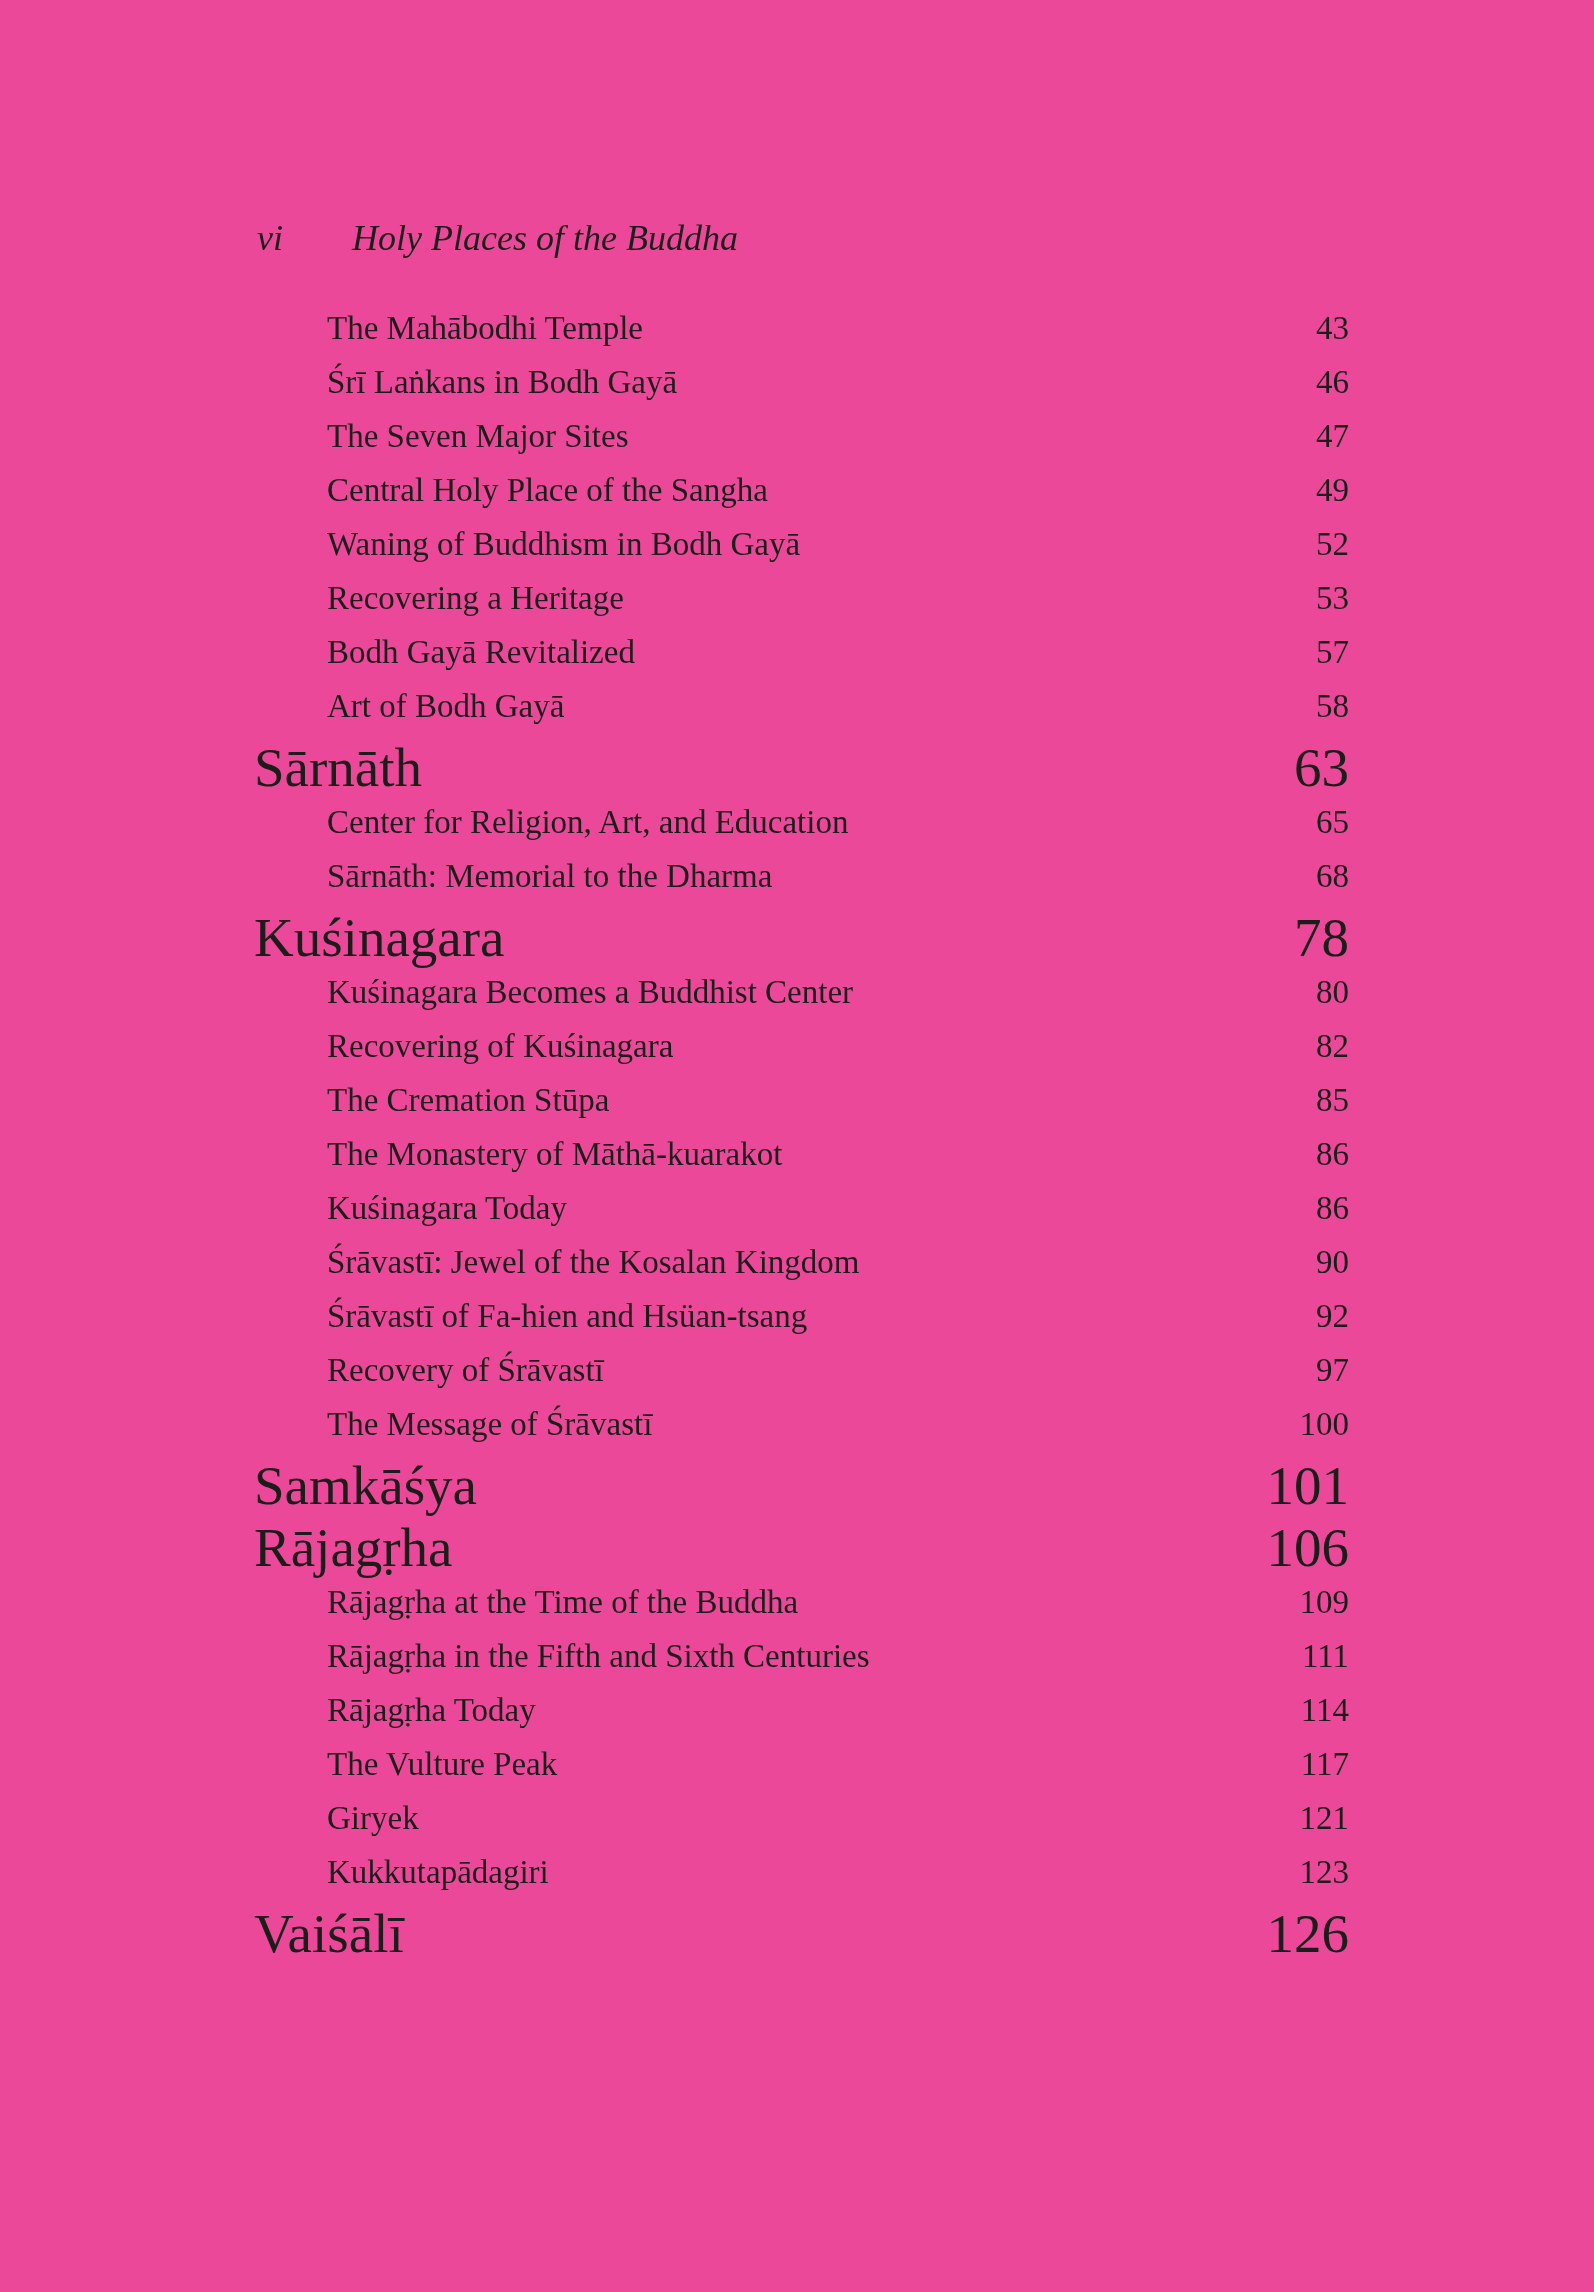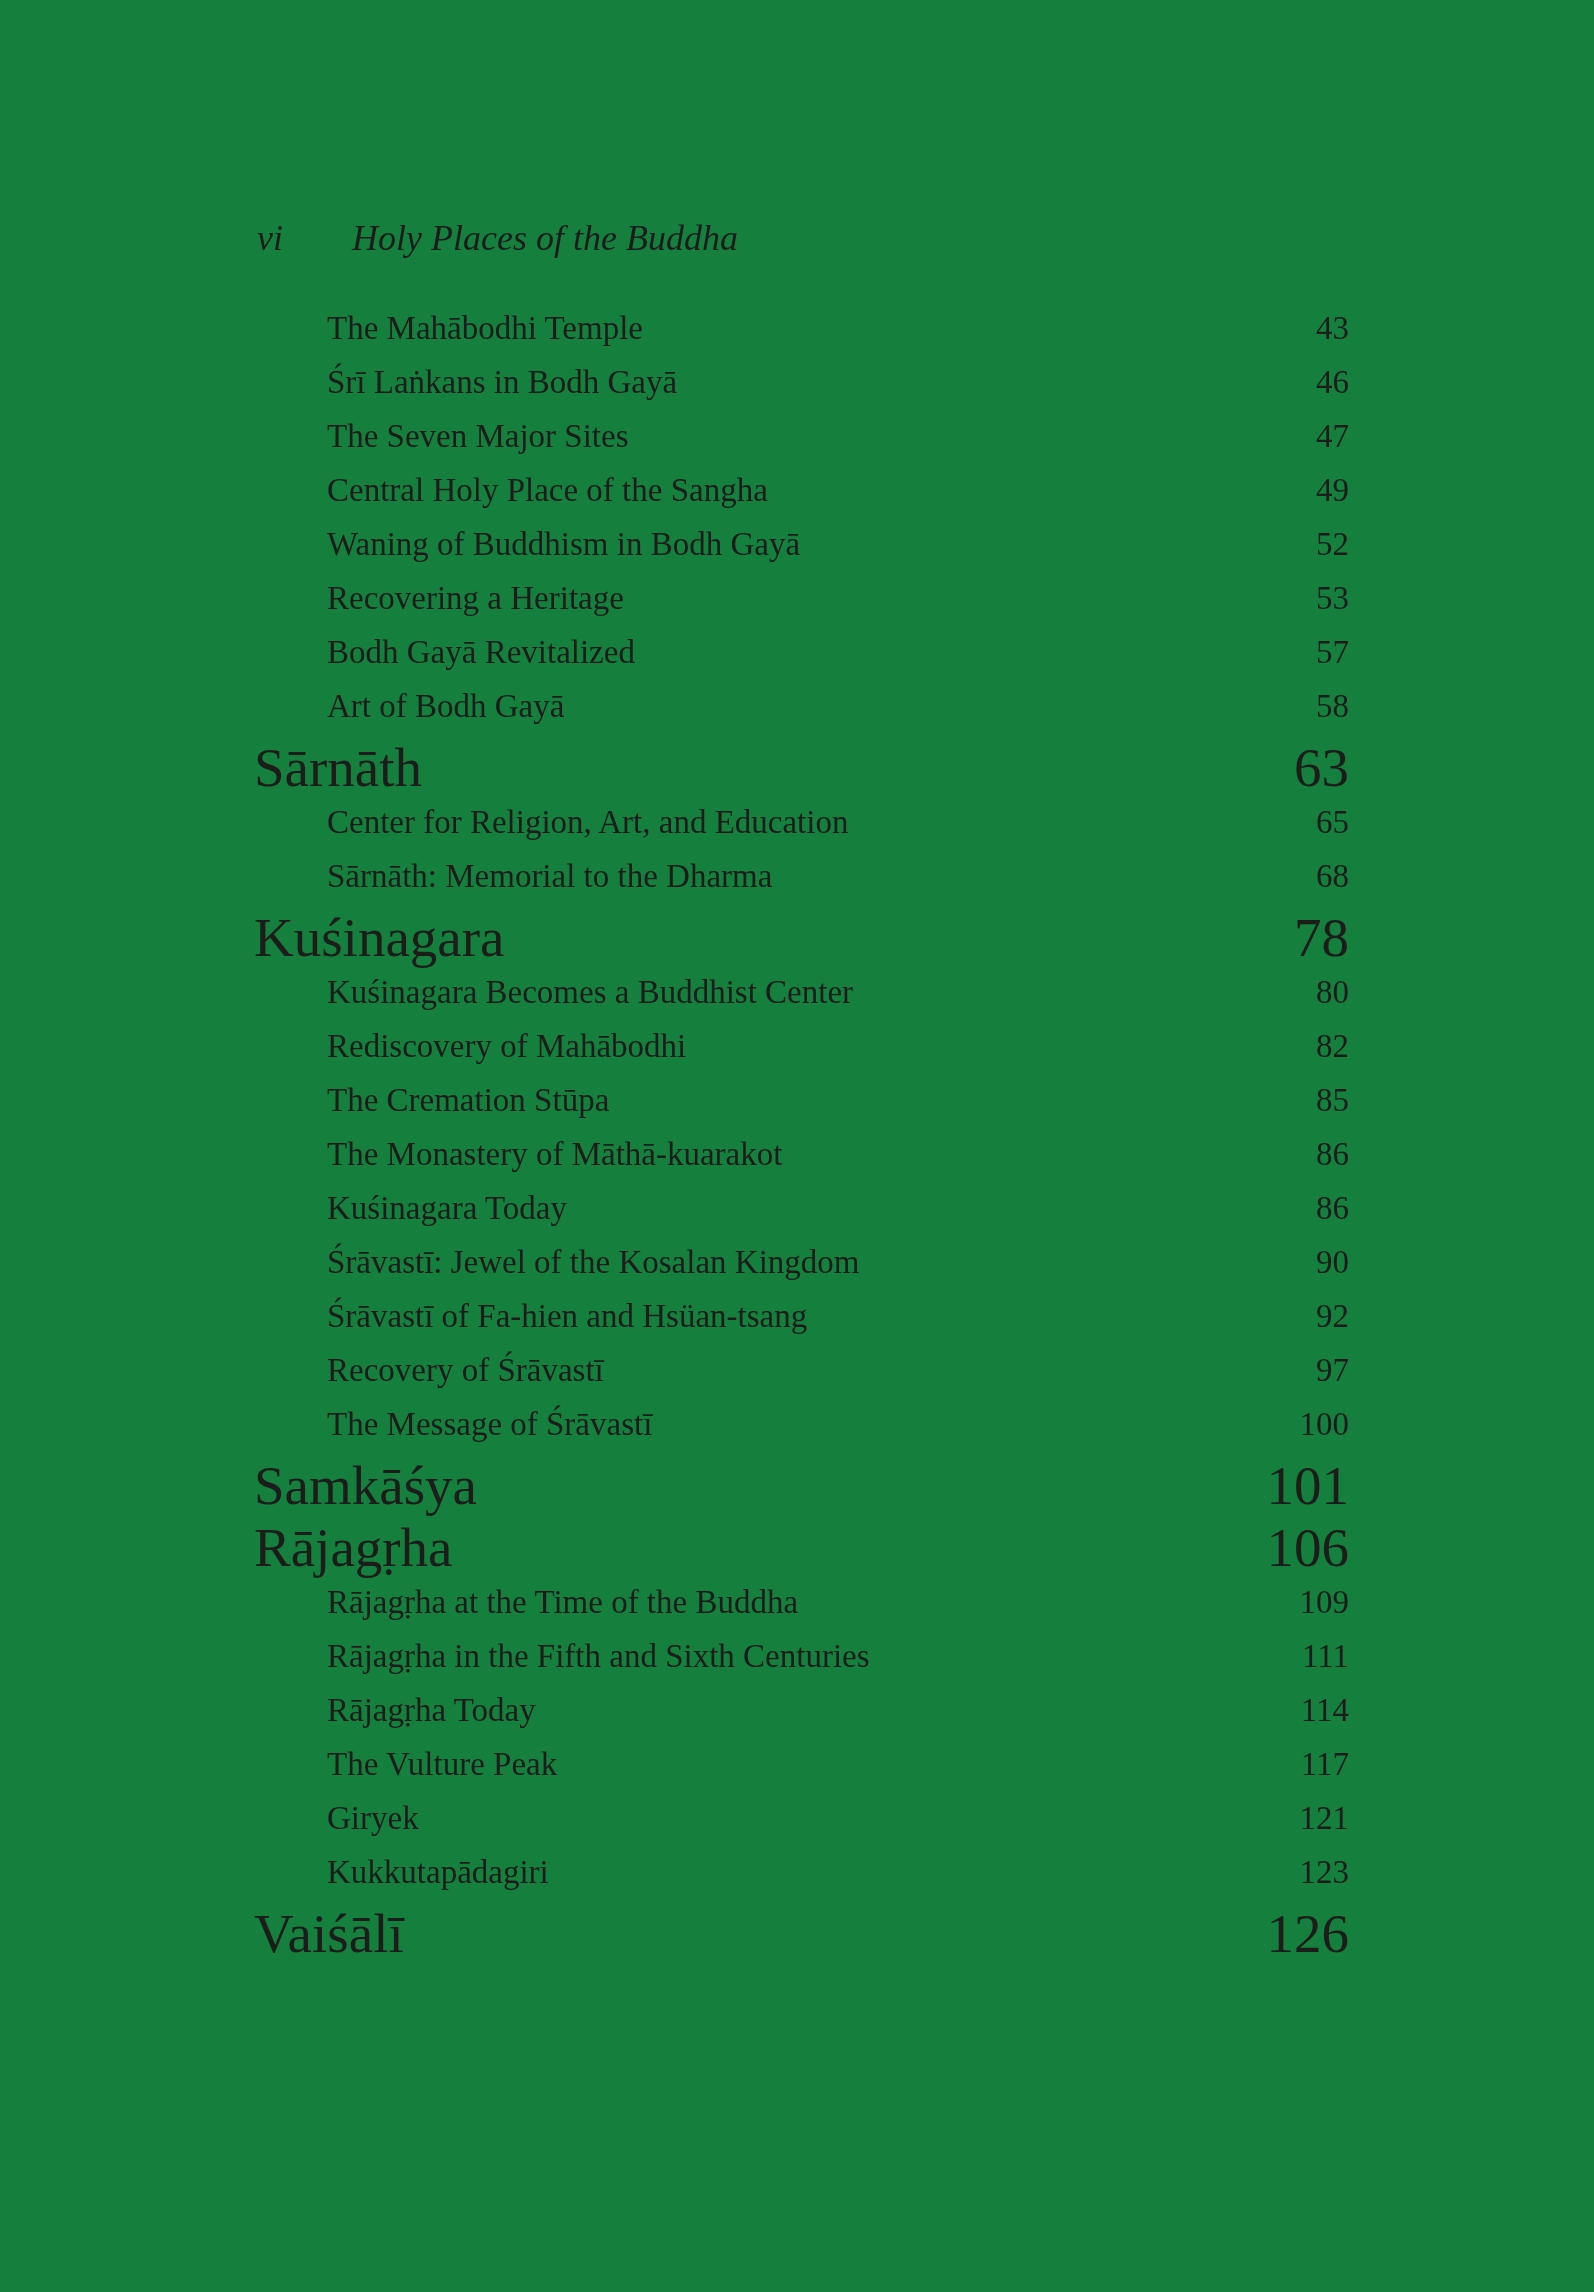--- a/index.html
+++ b/index.html
@@ -11,21 +11,21 @@
     height: 2293px;
     background: #ffffff;
     color: #1c1c1a;
     font-family: "Liberation Serif", "DejaVu Serif", serif;
     position: relative;
     overflow: hidden;
   }
   .page {
     position: absolute;
     inset: 0;
-    background: #15803d;
+    background: #ec4899;
   }
   .header {
     position: absolute;
     top: 219px;
     left: 257px;
     font-style: italic;
     font-size: 36px;
     line-height: 39px;
     white-space: nowrap;
   }
@@ -114,21 +114,21 @@
       </div>
       <div class="toc-row level-1">
         <span class="toc-title">Kuśinagara</span>
         <span class="toc-page">78</span>
       </div>
       <div class="toc-row level-2">
         <span class="toc-title">Kuśinagara Becomes a Buddhist Center</span>
         <span class="toc-page">80</span>
       </div>
       <div class="toc-row level-2">
-        <span class="toc-title">Rediscovery of Mahābodhi</span>
+        <span class="toc-title">Recovering of Kuśinagara</span>
         <span class="toc-page">82</span>
       </div>
       <div class="toc-row level-2">
         <span class="toc-title">The Cremation Stūpa</span>
         <span class="toc-page">85</span>
       </div>
       <div class="toc-row level-2">
         <span class="toc-title">The Monastery of Māthā-kuarakot</span>
         <span class="toc-page">86</span>
       </div>

